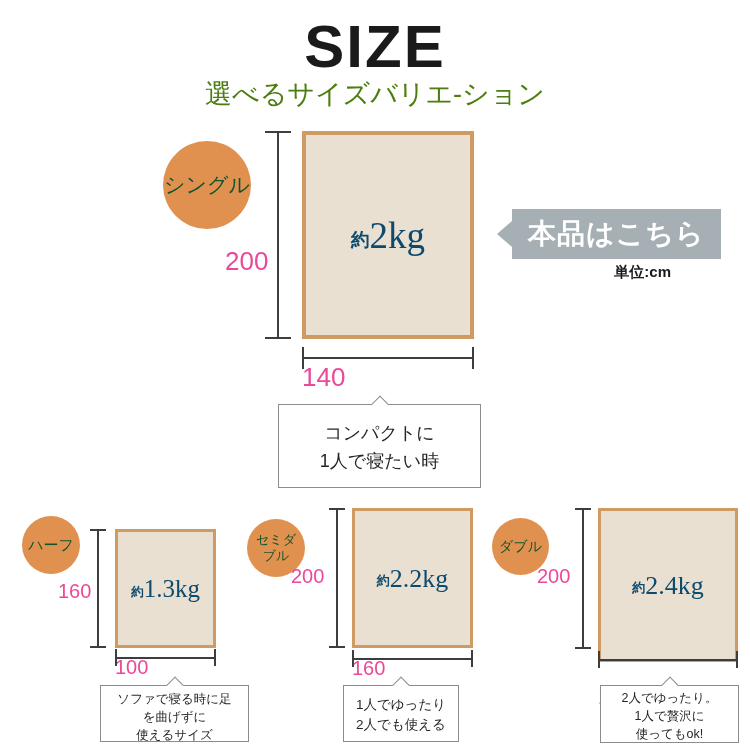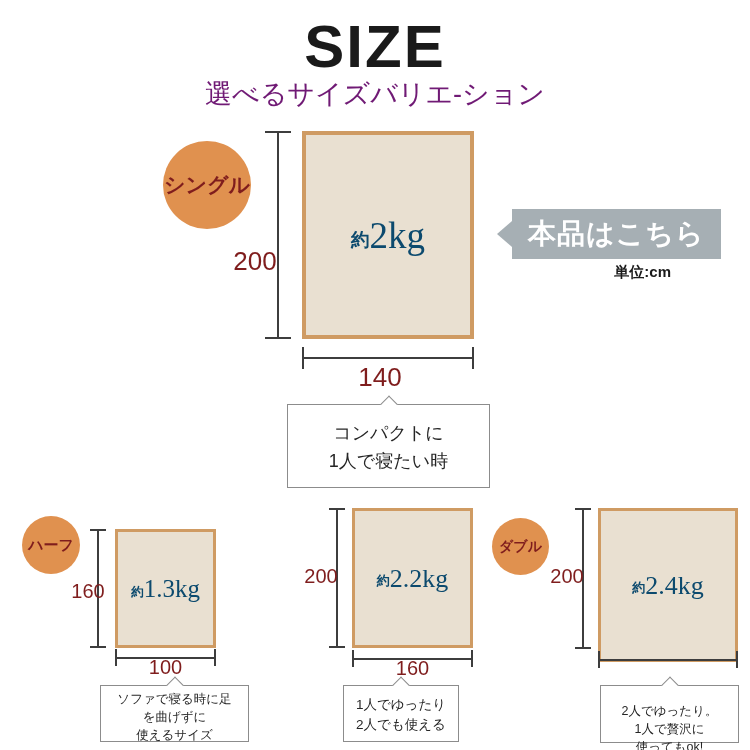--- a/index.html
+++ b/index.html
@@ -3,26 +3,26 @@
 <meta charset="utf-8">
 <style>
   * { margin:0; padding:0; box-sizing:border-box; }
   html,body { background:#ffffff; }
   body { font-family:"Liberation Sans","DejaVu Sans",sans-serif; color:#1e1e1e; }
   .canvas { position:relative; width:750px; height:750px; background:#ffffff; overflow:hidden; margin:0 auto; }
 
   .title { position:absolute; top:12px; left:0; width:100%; text-align:center;
            font-size:60px; font-weight:600; letter-spacing:2px; color:#1a1a1a; }
   .subtitle { position:absolute; top:76px; left:0; width:100%; text-align:center;
-              font-size:27px; font-weight:500; color:#701a75; }
-
-  
-  .badge { position:absolute; border-radius:50%; background:#e0914f; color:#7f1d1d;
+              font-size:27px; font-weight:500; color:#4d7c0f; }
+
+  
+  .badge { position:absolute; border-radius:50%; background:#e0914f; color:#14532d;
            display:flex; flex-direction:column; align-items:center; justify-content:center;
-           font-weight:bold; text-align:center; }
+           font-weight:normal; text-align:center; }
   .badge-single { left:163px; top:141px; width:88px; height:88px; font-size:21px; }
   .badge-half   { left:22px;  top:516px; width:58px; height:58px; font-size:15px; }
   .badge-semi   { left:247px; top:519px; width:58px; height:58px; font-size:13px; line-height:1.2; }
   .badge-double { left:492px; top:518px; width:57px; height:57px; font-size:14px; }
 
   
   .panel { position:absolute; background:#e9e0d1; border:4px solid #cf9b63;
            display:flex; align-items:center; justify-content:center; }
   .panel-single { left:302px; top:131px; width:172px; height:208px; }
   .panel-half   { left:115px; top:529px; width:101px; height:119px; border-width:3px; }
@@ -48,25 +48,25 @@
 
   .vdim-single { left:265px; top:131px; width:26px; height:208px; }
   .hdim-single { left:302px; top:347px; width:172px; height:22px; }
   .vdim-half   { left:90px;  top:529px; width:16px; height:119px; }
   .hdim-half   { left:115px; top:649px; width:101px; height:17px; }
   .vdim-semi   { left:329px; top:508px; width:16px; height:140px; }
   .hdim-semi   { left:352px; top:650px; width:121px; height:17px; }
   .vdim-double { left:575px; top:508px; width:16px; height:141px; }
   .hdim-double { left:598px; top:651px; width:140px; height:17px; }
 
-  .dimlabel { position:absolute; text-align:center; color:#7f1d1d; }
+  .dimlabel { position:absolute; text-align:left; color:#ec4899; }
   .dim-lg { font-size:26px; }
   .dim-sm { font-size:20px; }
   .lbl-h-single { left:225px; top:246px; width:60px; }
-  .lbl-w-single { left:294px; top:362px; width:172px; }
+  .lbl-w-single { left:302px; top:362px; width:172px; }
   .lbl-h-half   { left:58px;  top:580px; width:60px; }
   .lbl-w-half   { left:115px; top:656px; width:101px; }
   .lbl-h-semi   { left:291px; top:565px; width:60px; }
   .lbl-w-semi   { left:352px; top:657px; width:121px; }
   .lbl-h-double { left:537px; top:565px; width:60px; }
   .lbl-w-double { left:598px; top:686px; width:140px; }
 
   
   .banner { position:absolute; left:497px; top:209px; display:flex; align-items:center; }
   .banner-arrow { width:0; height:0; border-top:13px solid transparent;
@@ -75,28 +75,28 @@
                   padding:0 16px; font-size:28px; font-weight:600; letter-spacing:1px; white-space:nowrap; }
   .unit { position:absolute; left:566px; top:263px; width:105px; text-align:right;
           font-size:15px; font-weight:600; color:#1a1a1a; }
 
   
   .callout { position:absolute; background:#ffffff; border:1px solid #8c8c8c;
              text-align:center; color:#262626; }
   .notch { position:absolute; top:-7px; left:50%; width:12px; height:12px; background:#ffffff;
            border-left:1px solid #8c8c8c; border-top:1px solid #8c8c8c;
            transform:translateX(-50%) rotate(45deg); }
-  .callout-single { left:287px; top:404px; width:203px; height:84px; font-size:18px;
+  .callout-single { left:278px; top:404px; width:203px; height:84px; font-size:18px;
                     line-height:1.55; padding-top:15px; }
   .callout-half   { left:100px; top:685px; width:149px; height:57px; font-size:12.5px;
                     line-height:1.42; padding-top:5px; }
   .callout-semi   { left:343px; top:685px; width:116px; height:57px; font-size:13.5px;
                     line-height:1.5; padding-top:9px; }
   .callout-double { left:600px; top:685px; width:139px; height:58px; font-size:12.5px;
-                    line-height:1.42; padding-top:17px; }
+                    line-height:1.42; padding-top:4px; }
   .callout div { display:block; }
 </style>
 </head>
 <body>
 
 <div class="canvas">
 
   <div class="title">SIZE</div>
   <div class="subtitle">選べるサイズバリエ-ション</div>
 
@@ -160,20 +160,24 @@
   </div>
   <div class="dimlabel dim-sm lbl-w-half">100</div>
 
   <div class="callout callout-half">
     <div class="notch"></div>
     <div>ソファで寝る時に足</div>
     <div>を曲げずに</div>
     <div>使えるサイズ</div>
   </div>
 
+  <div class="badge badge-semi">
+    <span>セミダ</span>
+    <span>ブル</span>
+  </div>
 
   <div class="vdim vdim-semi">
     <div class="cap-t"></div>
     <div class="line"></div>
     <div class="cap-b"></div>
   </div>
   <div class="dimlabel dim-sm lbl-h-semi">200</div>
 
   <div class="panel panel-semi">
     <div class="weight weight-sm">

